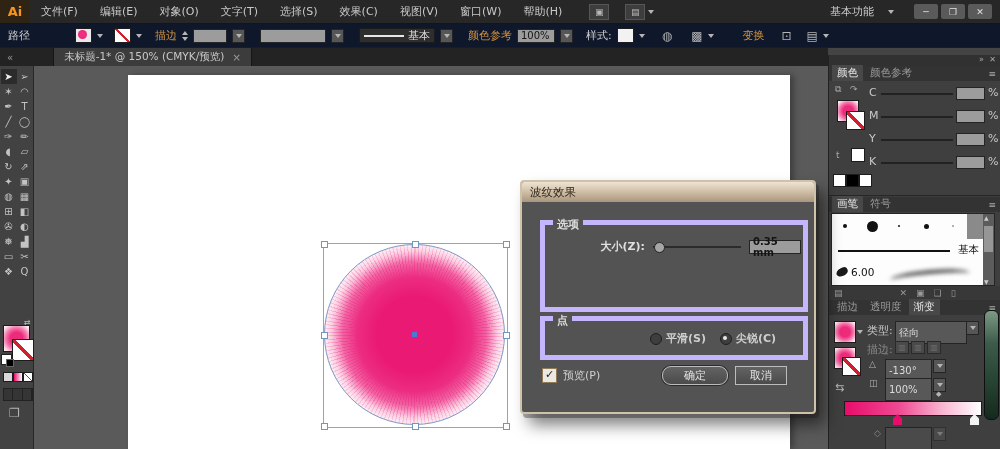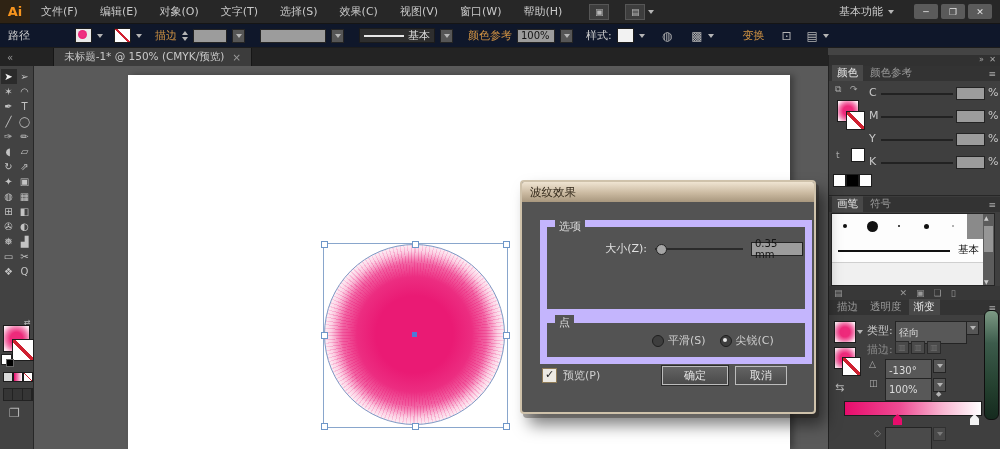--- a/index.html
+++ b/index.html
@@ -7,21 +7,21 @@
        font-family:"DejaVu Sans","Liberation Sans",sans-serif;font-size:11px;color:#cfcfcf;background:#444;}
 
   
   #menubar{position:absolute;left:0;top:0;width:1000px;height:24px;background:#272727;
            border-bottom:1px solid #151515;display:flex;align-items:center;box-sizing:border-box;}
   .ai-tile{width:30px;height:23px;background:#2f2314;color:#f7941e;font-weight:bold;font-size:13px;
            display:flex;align-items:center;justify-content:center;}
   .menu-item{padding:0 11px;color:#c9c9c9;line-height:23px;}
   .mb-icon{width:18px;height:14px;background:#3d3d3d;border:1px solid #565656;color:#b9b9b9;font-size:9px;
            display:flex;align-items:center;justify-content:center;margin-left:16px;}
-  .workspace{margin-left:auto;display:flex;align-items:center;gap:5px;color:#c9c9c9;}
+  .workspace{margin-left:auto;display:flex;align-items:center;gap:14px;color:#c9c9c9;}
   .winbtns{display:flex;gap:3px;margin:0 8px 0 20px;}
   .winbtn{width:24px;height:15px;background:#5a5a5a;border-radius:2px;color:#e3e3e3;font-size:9px;
           display:flex;align-items:center;justify-content:center;}
   .dd{width:0;height:0;border-left:3px solid transparent;border-right:3px solid transparent;border-top:4px solid #b5b5b5;display:inline-block;}
   .dd.up{border-top:none;border-bottom:4px solid #b5b5b5;}
 
   
   #ctrlbar{position:absolute;left:0;top:24px;width:1000px;height:24px;background:#0f172a;
            border-bottom:1px solid #1c1c1c;display:flex;align-items:center;gap:5px;padding-left:8px;box-sizing:border-box;}
   .orange{color:#cf9243;}
@@ -78,34 +78,34 @@
   .bbox{position:absolute;left:289px;top:177px;width:183px;height:183px;border:1px solid #89a6cc;}
   .handle{position:absolute;width:5px;height:5px;background:#fff;border:1px solid #6e96c8;}
   .centerdot{position:absolute;left:378px;top:266px;width:5px;height:5px;background:#4d79d8;}
 
   
   #dialog{position:absolute;left:520px;top:180px;width:296px;height:234px;background:#535353;
           border:2px solid #cfc2ab;border-radius:4px;z-index:20;box-sizing:border-box;
           box-shadow:3px 4px 0 rgba(35,30,22,.35), 9px 11px 16px rgba(0,0,0,.5);}
   .dtitle{height:20px;background:linear-gradient(180deg,#efe4d2,#cbbaa1 55%,#a8977e);color:#2f2517;
           display:flex;align-items:center;padding:0 8px;font-size:11.5px;border-radius:2px 2px 0 0;}
-  .groupbox{position:absolute;border:7px solid #c4b5fd;}
+  .groupbox{position:absolute;border:5px solid #c4b5fd;font-weight:bold;}
   .grouplabel{position:absolute;top:-8px;left:8px;background:#535353;padding:0 4px;color:#dedede;}
   .drow{position:absolute;display:flex;align-items:center;}
   .dlabel{display:inline-block;text-align:right;color:#e0e0e0;}
   .slidertrack{position:relative;height:2px;background:#2b2b2b;}
   .sliderknob{position:absolute;top:-4px;width:9px;height:9px;border-radius:50%;background:#a6a6a6;border:1px solid #242424;}
   .radio{width:10px;height:10px;border-radius:50%;background:#3e3e3e;border:1px solid #1f1f1f;display:inline-block;
          position:relative;margin-right:4px;vertical-align:-2px;}
   .radio.sel::after{content:"";position:absolute;left:2px;top:2px;width:4px;height:4px;border-radius:50%;background:#e8e8e8;}
   .checkbox{width:13px;height:13px;background:#ece9e2;border:1px solid #8f7b57;color:#222;font-size:11px;
             line-height:12px;text-align:center;display:inline-block;}
   .btn{position:absolute;height:19px;background:linear-gradient(#636363,#4b4b4b);border:1px solid #bcbcbc;
        color:#e5e5e5;display:flex;align-items:center;justify-content:center;box-sizing:border-box;}
-  .btn.default{box-shadow:0 0 0 1px #2c2c2c;}
+  .btn.default{box-shadow:0 0 0 1px #2c2c2c;border-radius:9px;}
 
   
   #dock{position:absolute;left:828px;top:55px;width:172px;height:394px;background:#3c3c3c;border-left:1px solid #222;box-sizing:border-box;}
   .dockhead{position:absolute;left:0;top:0;width:171px;height:11px;background:#313131;}
   .dockhead span{position:absolute;top:0;font-size:8px;color:#a8a8a8;}
   .panel{position:absolute;left:0;width:171px;background:#3f3f3f;border-bottom:1px solid #272727;box-sizing:border-box;}
   .ptabs{height:15px;background:#333;display:flex;align-items:flex-end;gap:2px;padding-left:3px;position:relative;}
   .ptab{padding:1px 5px 1px 5px;font-size:10.5px;color:#999;}
   .ptab.active{background:#484848;color:#e8e8e8;}
   .pmenu{position:absolute;right:4px;top:3px;color:#aaa;font-size:9px;display:flex;align-items:center;gap:2px;}
@@ -386,20 +386,25 @@
             <span class="bdot" style="left:11px;top:10px;width:5px;height:5px"></span>
           </span>
         <span class="bcell" style="left:108px">
             <span class="bdot" style="left:12px;top:11px;width:2px;height:2px;background:#999"></span>
           </span>
         <span class="bcell" style="left:135px;width:16px;background:#8a8a8a"></span>
         <div class="brow2">
           <span class="chline" style="left:6px;top:11px;width:112px;background:#111"></span>
           <span style="position:absolute;right:4px;top:4px;color:#111;font-size:10.5px">基本</span>
         </div>
+        <div class="brow3">
+          <span class="nib"></span>
+          <span style="position:absolute;left:19px;top:4px;color:#111;font-size:10.5px">6.00</span>
+          <span class="wave"></span>
+        </div>
         <div class="bscroll">
           <span style="position:absolute;left:1px;top:0;font-size:6px;color:#ccc">▲</span>
           <span class="bthumb"></span>
           <span style="position:absolute;left:1px;bottom:0;font-size:6px;color:#ccc">▼</span>
         </div>
       </div>
       <div class="bbar">
         <span>▤</span>
         <span style="margin-left:48px">✕</span>
         <span>▣</span>

